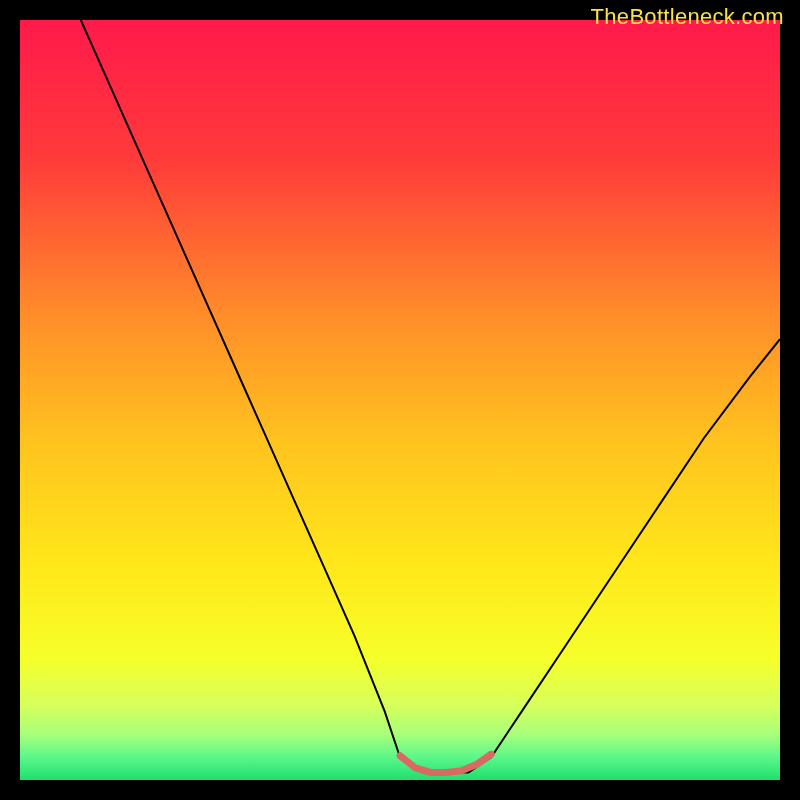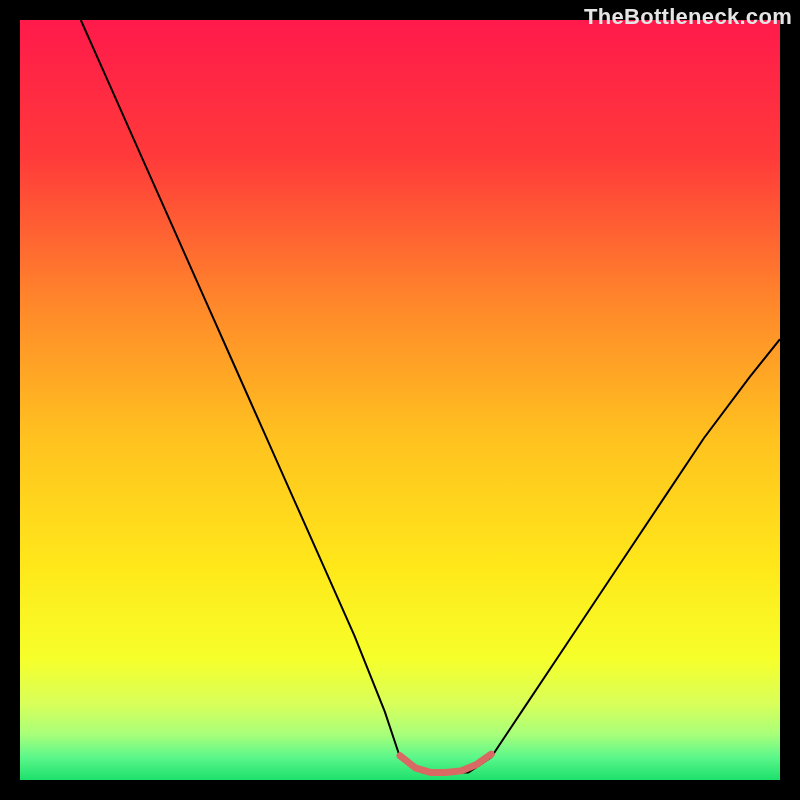--- a/index.html
+++ b/index.html
@@ -13,24 +13,24 @@
   }
   .frame {
     position: relative;
     width: 800px;
     height: 800px;
     background: #000;
   }
   .watermark {
     position: absolute;
     top: 4px;
-    right: 8px;
-    color: #e5e5e5;
+    right: 16px;
+    color: #fde047;
     font-size: 22px;
-    font-weight: 700;
+    font-weight: 400;
     letter-spacing: 0.3px;
     z-index: 10;
   }
   .plot-area {
     position: absolute;
     left: 20px;
     top: 20px;
     width: 760px;
     height: 760px;
   }

